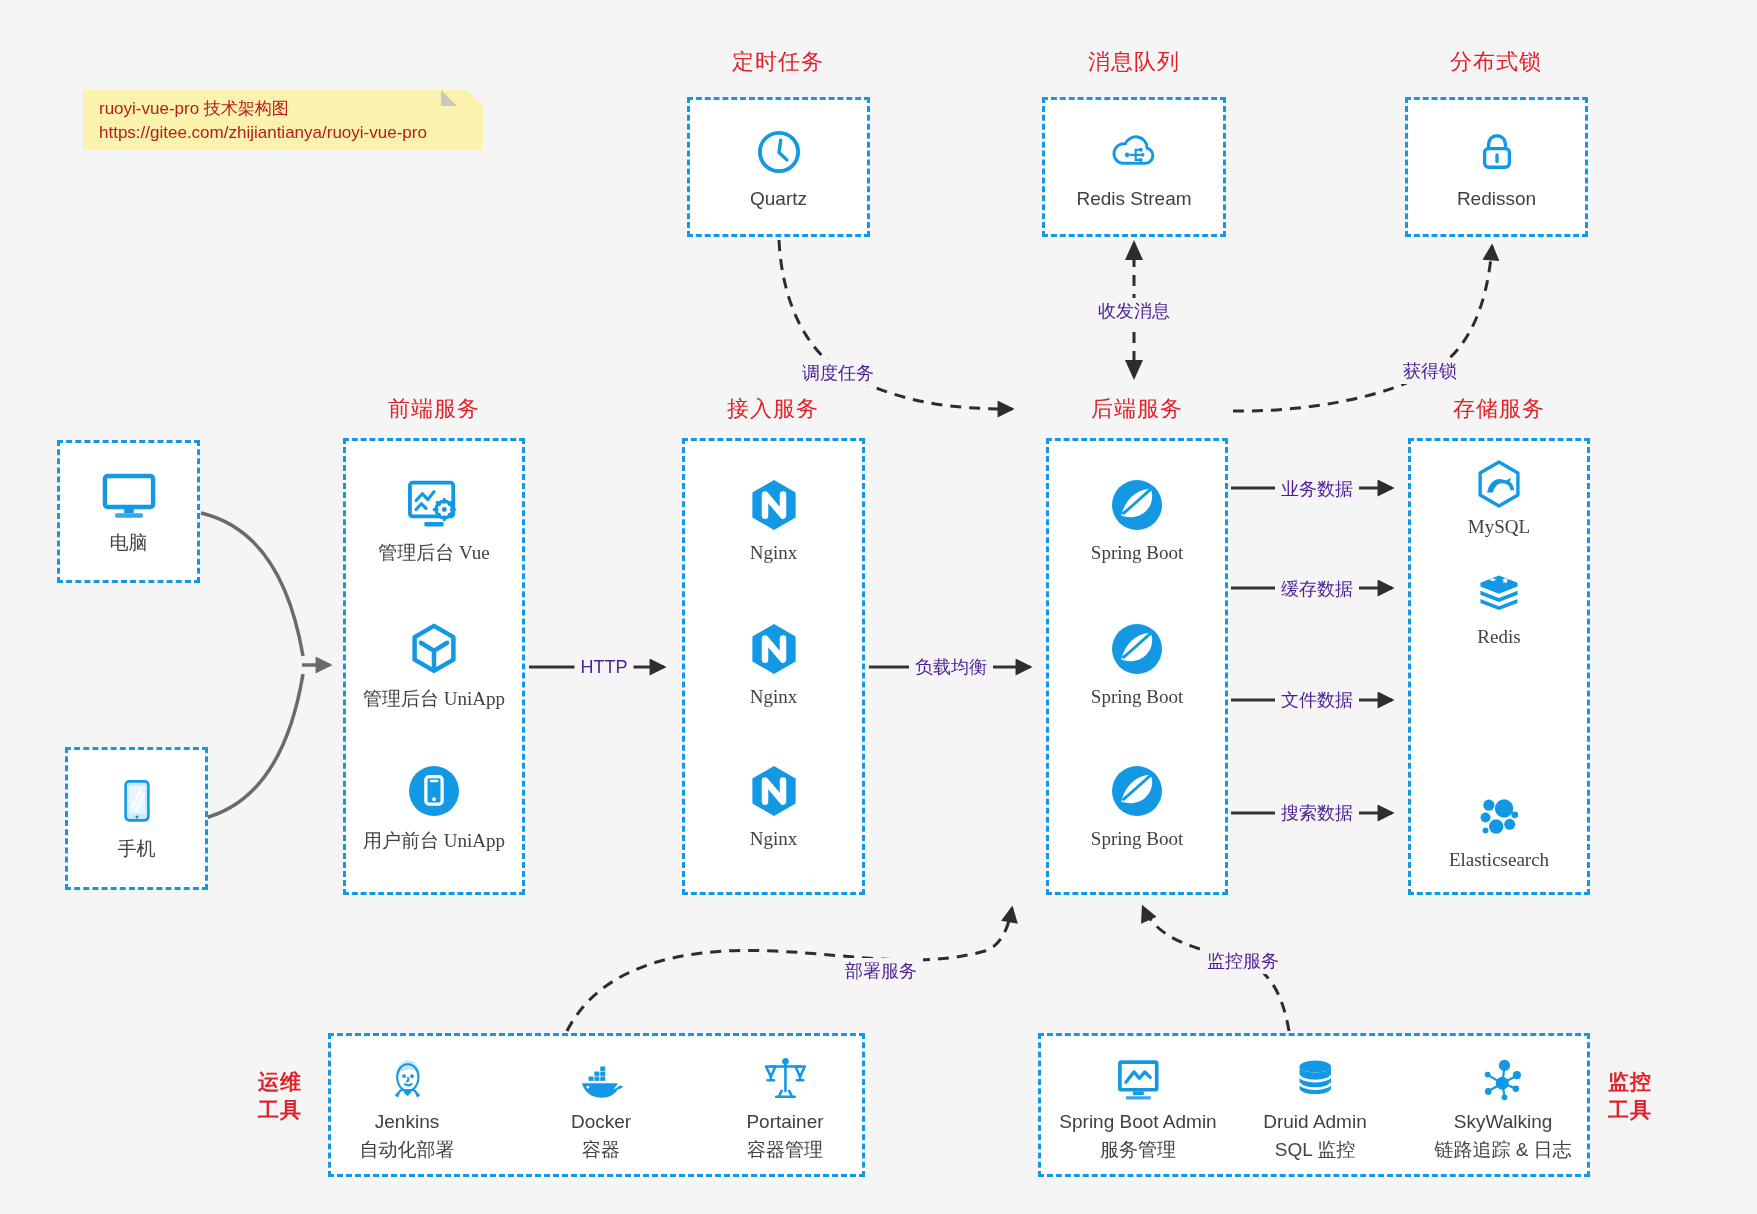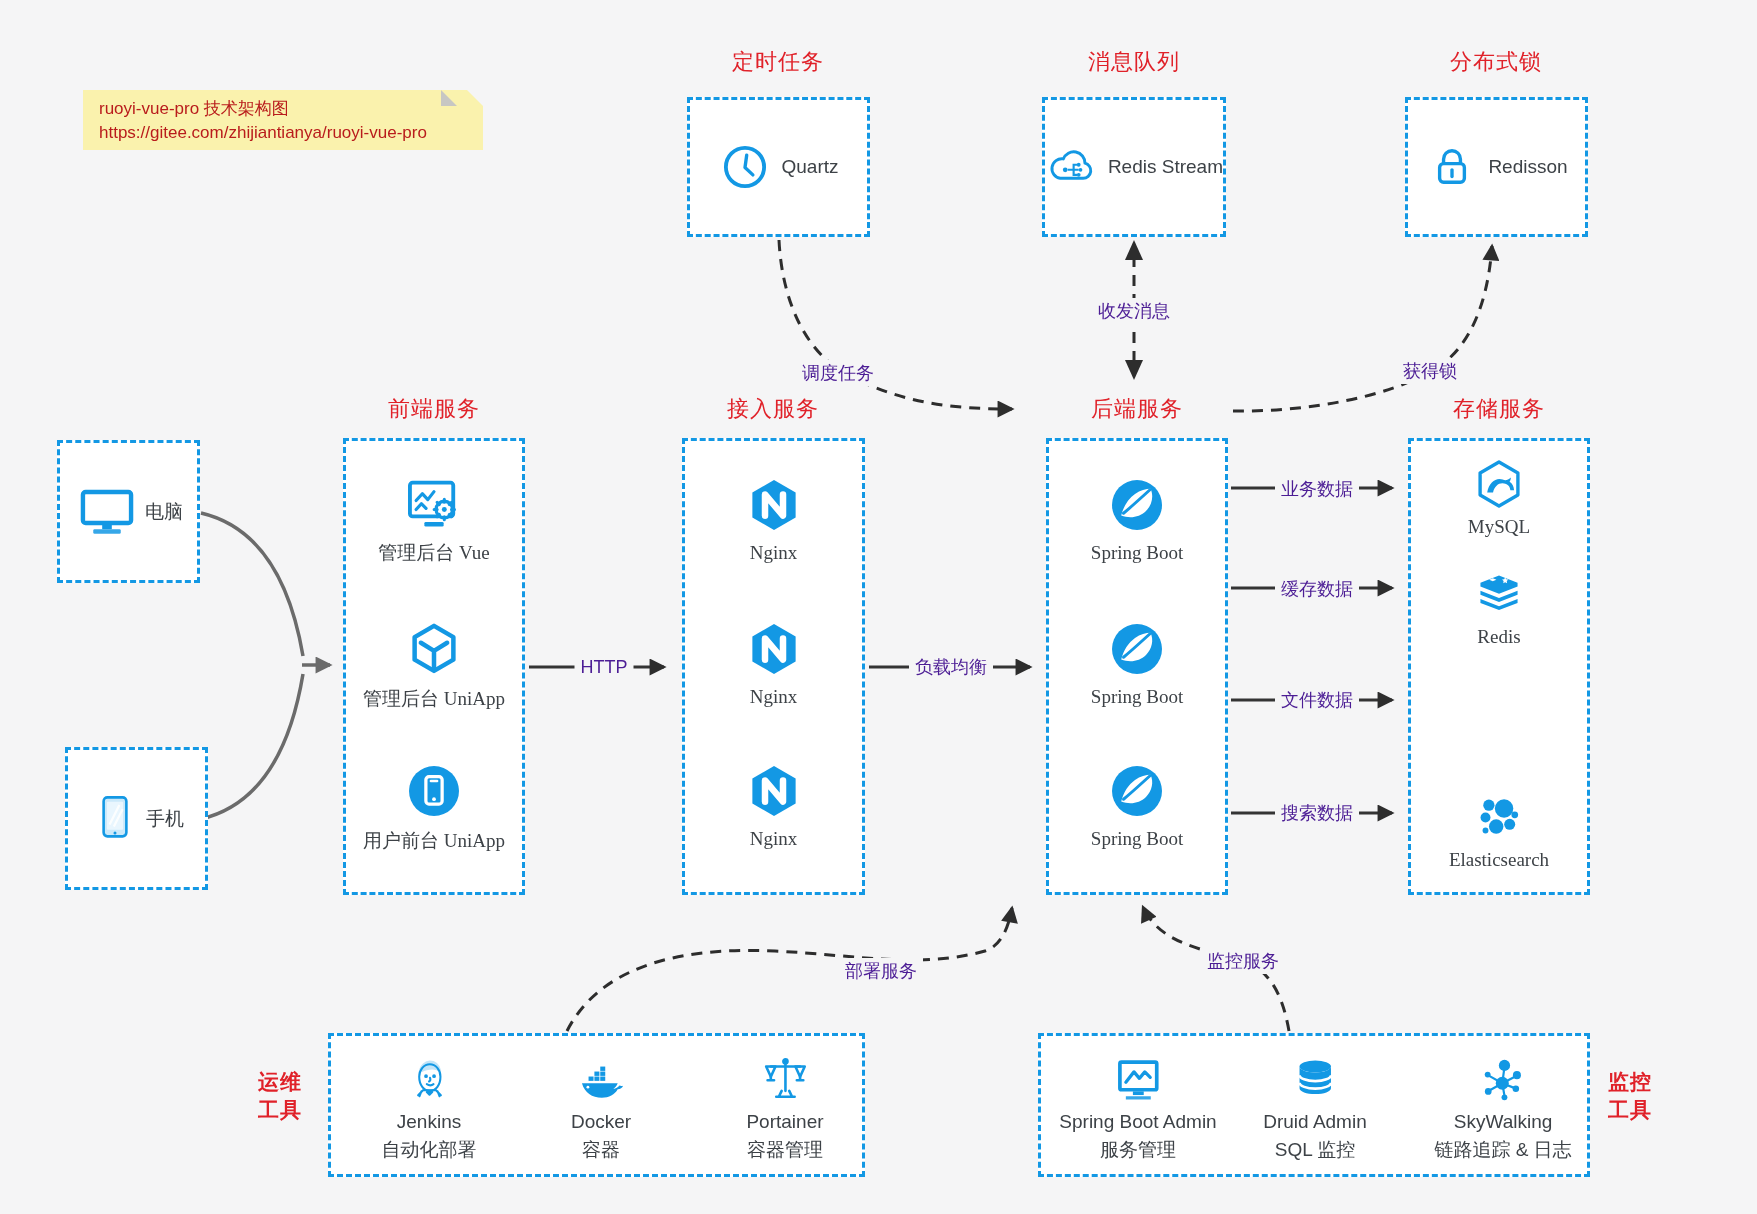--- a/index.html
+++ b/index.html
@@ -9,21 +9,21 @@
     background:var(--bg,#F5F5F6);
   }
   #canvas{position:relative;width:1757px;height:1214px;background:var(--bg,#F5F5F6);overflow:hidden;}
   #connectors{position:absolute;left:0;top:0;width:1757px;height:1214px;}
 
   .dbox{
     position:absolute;background:var(--boxbg,#fff);
     border:3px dashed var(--accent,#1398E4);
     box-sizing:border-box;
   }
-  .flexcenter{display:flex;flex-direction:row;align-items:center;justify-content:center;gap:9px;}
+  .flexcenter{display:flex;flex-direction:column;align-items:center;justify-content:center;gap:9px;}
 
   .gtitle{
     position:absolute;transform:translateX(-50%);
     font-size:22px;font-weight:normal;color:var(--red,#E02129);
     white-space:nowrap;letter-spacing:1px;
   }
   .side-title{
     position:absolute;font-size:21px;font-weight:bold;line-height:28px;
     color:var(--red,#E02129);text-align:center;letter-spacing:1px;
   }
@@ -382,21 +382,21 @@
     </div>
     <div class="vitem" style="top:349px;gap:5px">
       <svg class="icon i54">
           <use href="#sym-elasticsearch"></use>
         </svg>
       <div class="ilabel">Elasticsearch</div>
     </div>
   </div>
 
   <div class="dbox" style="left:328px;top:1033px;width:537px;height:144px">
-    <div class="hitem" style="left:98px">
+    <div class="hitem" style="left:76px">
       <svg class="icon i52">
           <use href="#sym-jenkins"></use>
         </svg>
       <div class="ilabel">Jenkins</div>
       <div class="ilabel">自动化部署</div>
     </div>
     <div class="hitem" style="left:270px">
       <svg class="icon i52">
           <use href="#sym-docker"></use>
         </svg>

